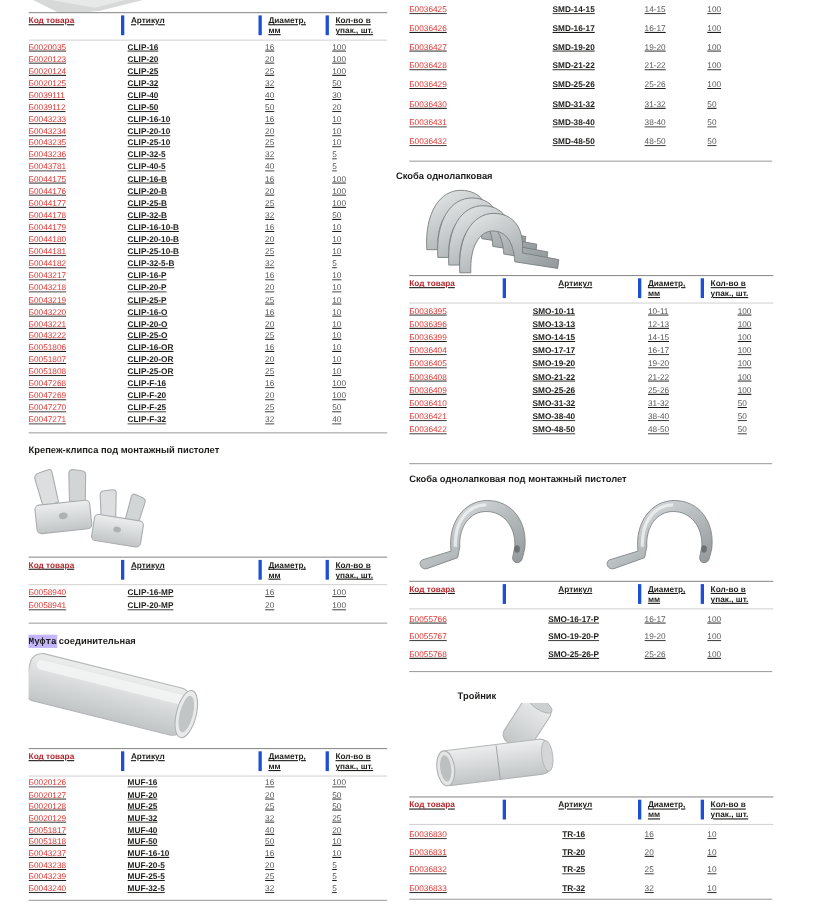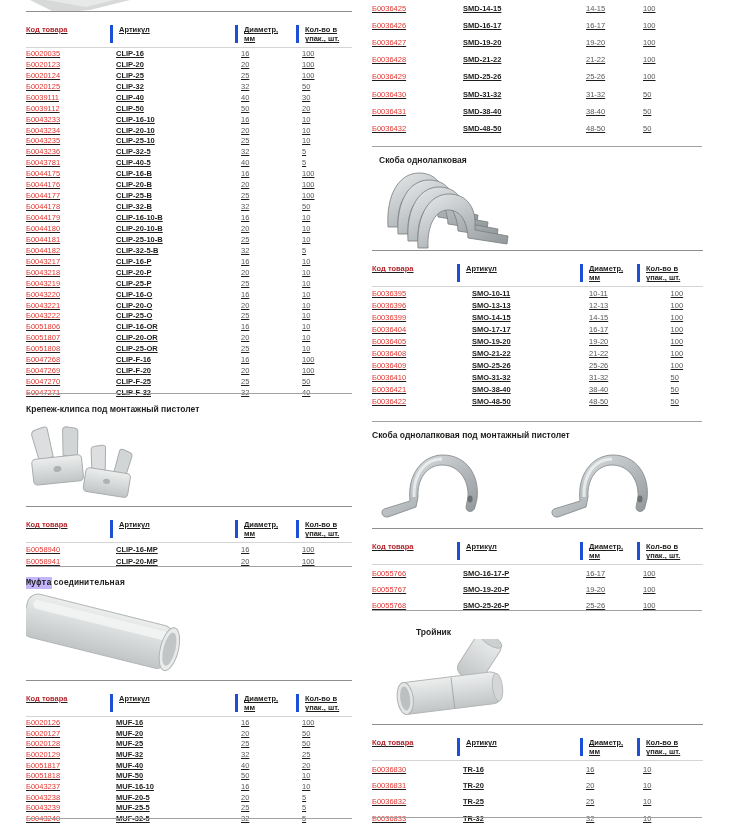--- a/index.html
+++ b/index.html
@@ -2,53 +2,53 @@
 <html><head>
 <meta charset="utf-8">
 <style>
   html,body{margin:0;padding:0;background:#ffffff;}
   .page{position:relative;width:748px;height:828px;background:#ffffff;overflow:hidden;
         font-family:"Liberation Sans",sans-serif;color:#1d1d1b;}
   .abs{position:absolute;}
   
   .ptable{position:absolute;background:#fff;text-decoration:underline;}
   .thead{display:flex;border-top:1px solid #8e8e8e;border-bottom:1px solid #d4d4d4;
-         padding:13px 0 4px 0;box-sizing:border-box;}
+         padding:2px 0 4px 0;box-sizing:border-box;}
   .th{font-size:7.5px;line-height:9px;font-weight:bold;color:#1d1d1b;box-sizing:border-box;}
   .th .ln{display:block;}
   .th.c0{color:#b5262c;}
   .th.c1,.th.c2,.th.c3{border-left:3px solid #1d4ed8;}
   .tr{display:flex;align-items:center;}
   .td{font-size:7.5px;box-sizing:border-box;white-space:nowrap;overflow:hidden;}
   .td.c0{color:#e2342f;}
   .td.c1{font-weight:bold;color:#1d1d1b;}
   .td.c2,.td.c3{color:#58585a;}
   
   .lt .c0{width:84px;}
   .lt .c1{width:125px;padding-left:6px;}
   .lt .c2{width:61px;padding-left:6px;}
   .lt .c3{width:56px;padding-left:6px;}
   
   .rt .c0{width:85px;}
-  .rt .c1{width:123px;padding-left:6px;}
+  .rt .c1{width:123px;padding-left:6px;text-align:center;}
   .rt .c2{width:57px;padding-left:6px;}
   .rt .c3{width:66px;padding-left:6px;}
   
   .lh109 .tr{height:10.95px;}
   .lh107 .tr{height:10.7px;}
   .lh120 .tr{height:12.0px;}
   .lh121 .tr{height:12.1px;gap:48px;}
   .lh162 .tr{height:16.2px;}
   .lh163 .tr{height:16.3px;}
   .lh171 .tr{height:17.1px;}
   
   .divider{position:absolute;height:1px;background:#a2a2a2;}
   .sec-title{position:absolute;font-size:8.5px;font-weight:bold;color:#1d1d1b;white-space:nowrap;}
   .sec-title .hl{background:#c4b5fd;padding:1px 0;font-family:Liberation Mono, monospace;}
-  .sec-title .rest{margin-left:2px;font-family:Liberation Mono, monospace;}
+  .sec-title .rest{margin-left:2px;}
   svg{display:block;}
 </style>
 </head>
 <body>
 
 <div class="page">
 
   <svg class="abs" style="left:30px;top:0;" width="105" height="13" viewBox="0 0 105 13">
     <polygon points="0,0 100,0 60,10 26,13" fill="#d7d9d9"></polygon>
     <polygon points="16,0 84,0 56,7" fill="#e7e8e8"></polygon>
@@ -459,21 +459,21 @@
           <div class="td c0">Б0036432</div>
           <div class="td c1">SMD-48-50</div>
           <div class="td c2">48-50</div>
           <div class="td c3">50</div>
         </div>
       </div>
   </div>
 
   <div class="divider" style="left:372px;top:146px;width:330px;"></div>
 
-  <div class="sec-title" style="left:379px;top:155px;">Скоба однолапковая</div>
+  <div class="sec-title" style="left:360px;top:155px;">Скоба однолапковая</div>
 
   <svg class="abs" style="left:385px;top:167px;" width="135" height="84" viewBox="0 0 135 84">
     <defs>
       <linearGradient id="gm" x1="0" y1="0" x2="1" y2="1">
         <stop offset="0" stop-color="#e9ebec"></stop>
           <stop offset="0.5" stop-color="#b9bec0"></stop>
           <stop offset="1" stop-color="#8f9496"></stop>
       </linearGradient>
     </defs>
     <g id="smoclamp">

